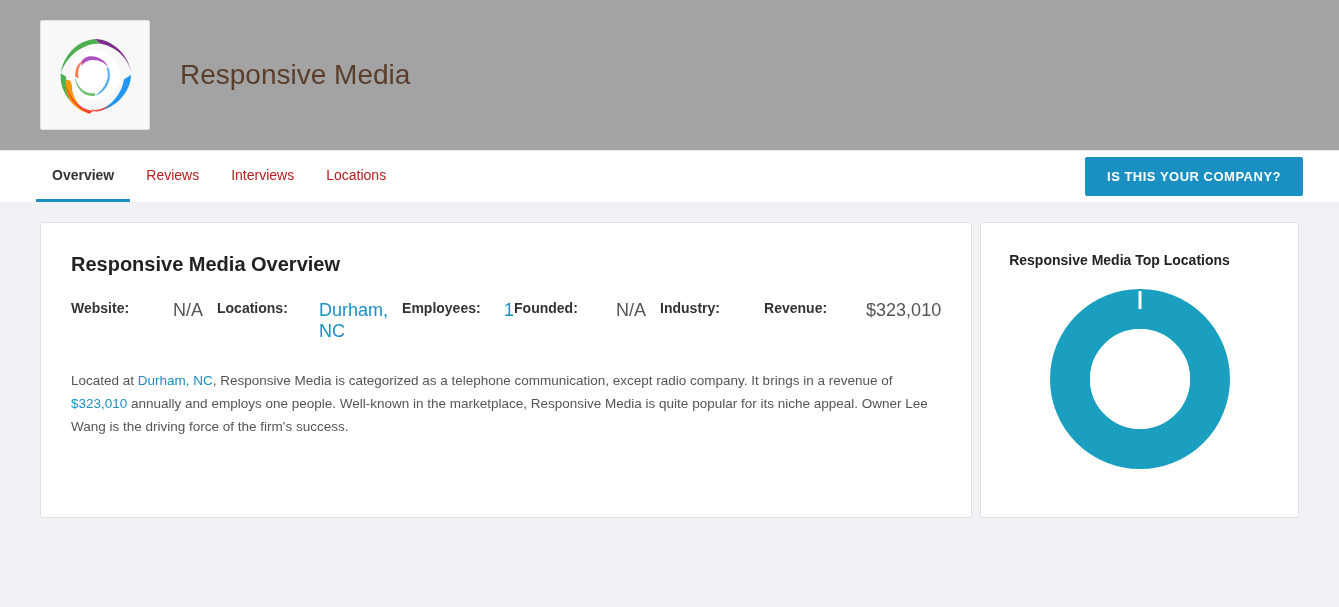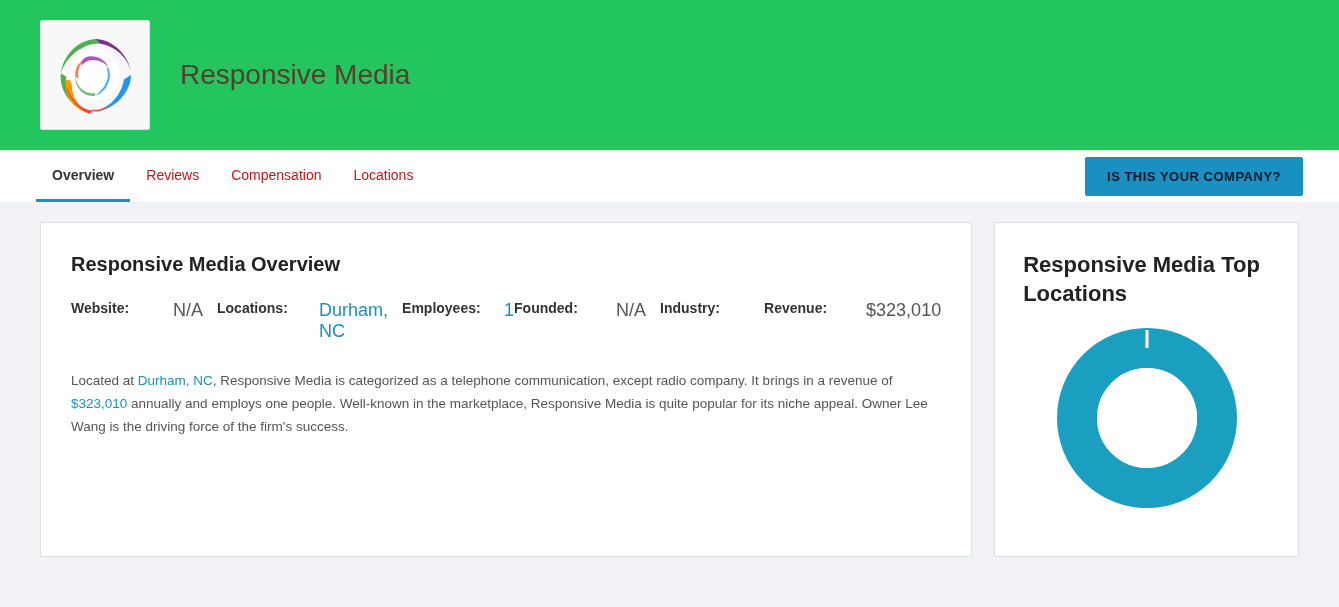--- a/index.html
+++ b/index.html
@@ -9,21 +9,21 @@
       color: #333;
       font-size: 14px;
     }
     .page-wrapper {
       max-width: 1339px;
       margin: 0 auto;
       background: #f0f2f5;
     }
     
     .header {
-      background: #22c55e;
+      background: #a3a3a3;
       padding: 20px 40px;
       display: flex;
       align-items: center;
       gap: 30px;
     }
     .logo-box {
       width: 110px;
       height: 110px;
       background: #f8f8f8;
       border: 1px solid #e0e0e0;
@@ -63,35 +63,35 @@
       border-bottom: 3px solid transparent;
       text-decoration: none;
     }
     .nav-tab.active {
       color: #333;
       font-weight: 600;
       border-bottom: 3px solid #1a8fc1;
     }
     .claim-btn {
       background: #1a8fc1;
-      color: #0f172a;
+      color: #ffffff;
       border: none;
       padding: 12px 22px;
       font-size: 13px;
       font-weight: 600;
       letter-spacing: 0.5px;
       cursor: pointer;
       border-radius: 2px;
       text-align: center;
     }
     
     .content-area {
       padding: 20px 40px;
       display: flex;
-      gap: 22px;
+      gap: 8px;
     }
     
     .left-card {
       background: #fff;
       border: 1px solid #e0e0e0;
       border-radius: 2px;
       flex: 1;
       padding: 30px;
     }
     .overview-title {
@@ -143,21 +143,21 @@
     }
     
     .right-card {
       background: #fff;
       border: 1px solid #e0e0e0;
       border-radius: 2px;
       width: 340px;
       padding: 28px;
     }
     .top-locations-title {
-      font-size: 22px;
+      font-size: 14px;
       font-weight: 600;
       color: #222;
       margin-bottom: 20px;
       line-height: 1.3;
     }
     .donut-container {
       display: flex;
       justify-content: center;
       margin-bottom: 20px;
     }
@@ -215,21 +215,21 @@
         <path d="M28 52 C28 42, 31 37, 37 34 C32 40, 30 47, 32 54 Z" fill="#FF5722" opacity="0.8"></path>
       </svg>
     </div>
     <h1 class="company-name">Responsive Media</h1>
   </div>
 
   <div class="nav-bar">
     <div class="nav-tabs">
       <a class="nav-tab active">Overview</a>
       <a class="nav-tab">Reviews</a>
-      <a class="nav-tab">Compensation</a>
+      <a class="nav-tab">Interviews</a>
       <a class="nav-tab">Locations</a>
     </div>
     <button class="claim-btn">IS THIS YOUR COMPANY?</button>
   </div>
 
   <div class="content-area">
 
     <div class="left-card">
       <h2 class="overview-title">Responsive Media Overview</h2>
 

